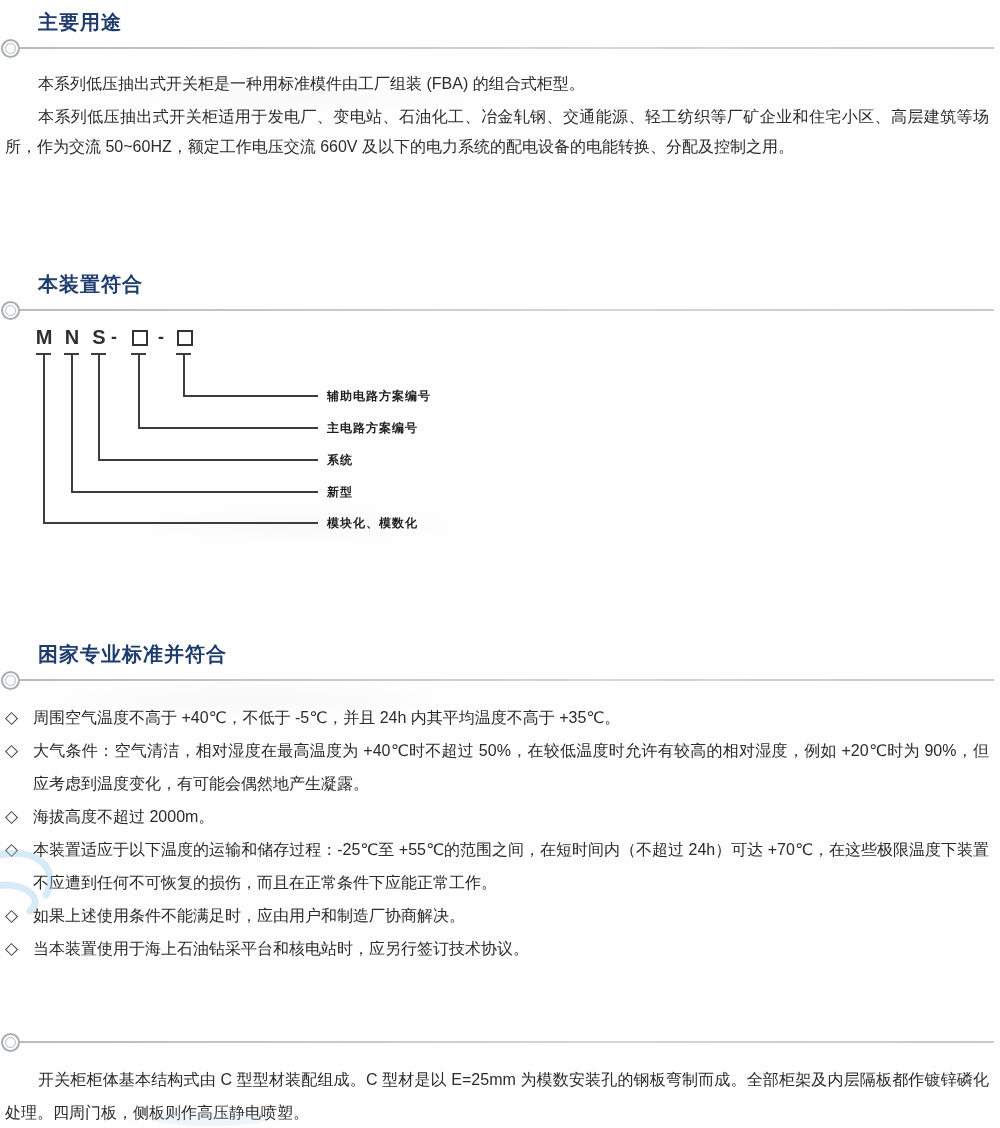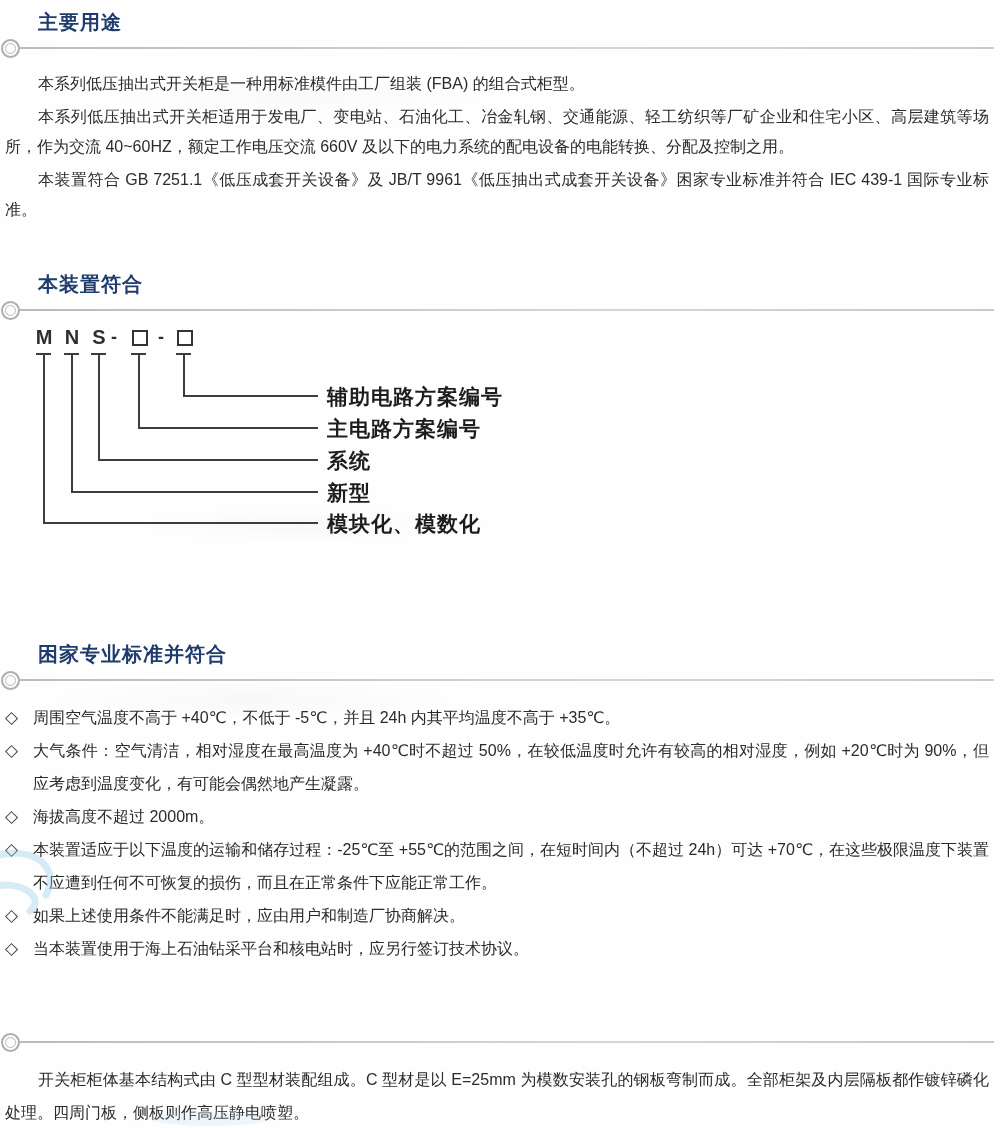--- a/index.html
+++ b/index.html
@@ -68,42 +68,41 @@
   }
   .msq{
     position:absolute;top:4px;width:12px;height:12px;
     border:2px solid #333;background:#fff;
   }
   .u-line{position:absolute;top:27px;width:15px;height:2px;background:#3d3d3d;}
   .v-line{position:absolute;width:2px;background:#3d3d3d;}
   .h-line{position:absolute;height:2px;background:#3d3d3d;}
   .d-label{
     position:absolute;left:327px;
-    font-size:21px;line-height:21px;font-weight:bold;color:#1d1d1d;
+    font-size:12px;line-height:21px;font-weight:bold;color:#1d1d1d;
     letter-spacing:1px;white-space:nowrap;
   }
 
   
   .watermark{position:absolute;pointer-events:none;}
 </style>
 </head>
 <body>
 
 <div id="page">
 
   <div class="section" style="top:6px;">
     <h2 class="sec-title">主要用途</h2>
     <div class="rule-row">
       <span class="ring"></span>
       <span class="rule-line"></span>
     </div>
     <div class="content content-p">
       <p class="para">本系列低压抽出式开关柜是一种用标准模件由工厂组装 (FBA) 的组合式柜型。</p>
-      <p class="para">本系列低压抽出式开关柜适用于发电厂、变电站、石油化工、冶金轧钢、交通能源、轻工纺织等厂矿企业和住宅小区、高层建筑等场所，作为交流 40~60HZ，额定工作电压交流 660V 及以下的电力系统的配电设备的电能转换、分配及控制之用。</p>
-      <p class="para">本装置符合 GB 7251.1《低压成套开关设备》及 JB/T 9961《低压抽出式成套开关设备》困家专业标准并符合 IEC 439-1 国际专业标准。</p>
+      <p class="para">本系列低压抽出式开关柜适用于发电厂、变电站、石油化工、冶金轧钢、交通能源、轻工纺织等厂矿企业和住宅小区、高层建筑等场所，作为交流 50~60HZ，额定工作电压交流 660V 及以下的电力系统的配电设备的电能转换、分配及控制之用。</p>
     </div>
   </div>
 
   <div class="section" style="top:268px;">
     <h2 class="sec-title">本装置符合</h2>
     <div class="rule-row">
       <span class="ring"></span>
       <span class="rule-line"></span>
     </div>
 

